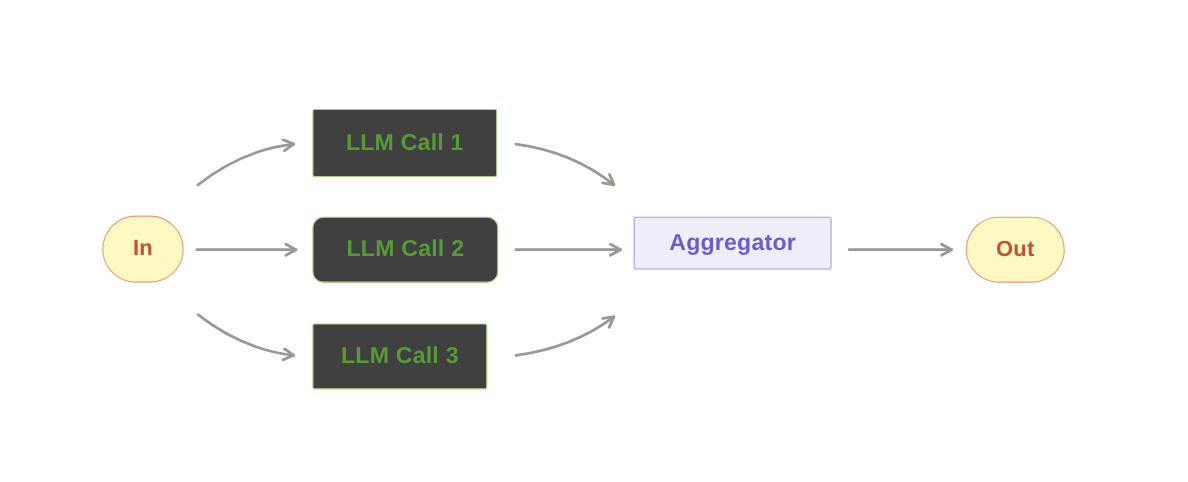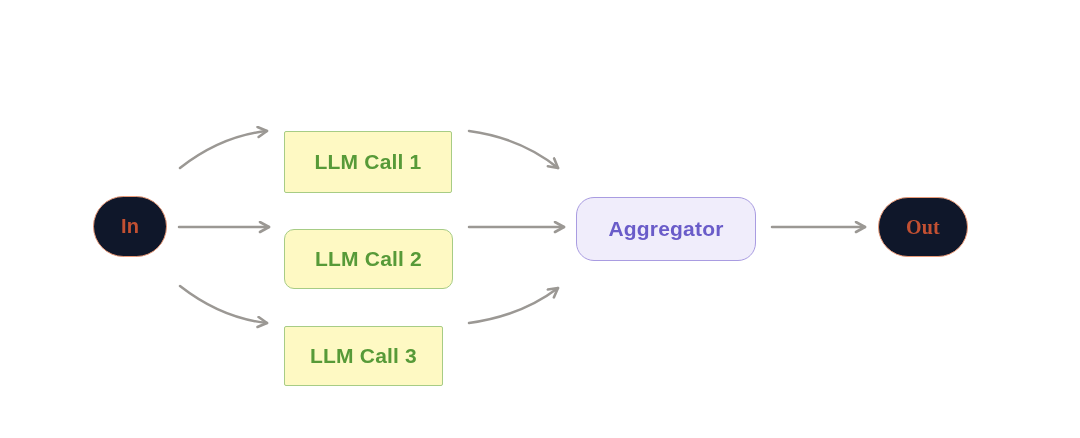--- a/index.html
+++ b/index.html
@@ -26,45 +26,44 @@
     position: absolute;
     display: flex;
     align-items: center;
     justify-content: center;
     box-sizing: border-box;
     font-weight: bold;
     font-size: 21px;
     letter-spacing: 0.2px;
   }
   .node.green {
-    background: #fef9c3;
+    background: #404040;
     border: 1.5px solid #a7cc85;
     color: #579a38;
     border-radius: 2px;
-    margin-top: 32px;
   }
   .node.purple {
     background: #f0edfb;
     border: 1.5px solid #a99ce1;
     color: #6a5cc9;
     border-radius: 2px;
   }
   .node.terminal {
-    background: #0f172a;
+    background: #fef9c3;
     border: 1.5px solid #e99a78;
     color: #c25032;
     border-radius: 31px;
     font-size: 20px;
   }
   #node-in        { left: 93px;  top: 196px; width: 74px;  height: 61px; }
   #node-llm1      { left: 284px; top: 99px;  width: 168px; height: 62px; }
   #node-llm2      { left: 284px; top: 197px; width: 169px; height: 60px; border-radius: 10px; }
   #node-llm3      { left: 284px; top: 294px; width: 159px; height: 60px; }
-  #node-agg       { left: 576px; top: 197px; width: 180px; height: 64px; border-radius: 18px; }
-  #node-out       { left: 878px; top: 197px; width: 90px;  height: 60px; font-family: Liberation Serif, serif; }
+  #node-agg       { left: 576px; top: 197px; width: 180px; height: 48px; }
+  #node-out       { left: 878px; top: 197px; width: 90px;  height: 60px; }
 </style>
 </head>
 <body>
 
 <div class="canvas">
 
   <svg class="edges-svg" viewBox="0 0 1080 438" xmlns="http://www.w3.org/2000/svg">
     <defs>
       <marker id="arrowhead" markerUnits="userSpaceOnUse" markerWidth="16" markerHeight="16" refX="11" refY="6" orient="auto">
         <path d="M 2 1 L 11 6 L 2 11" fill="none" stroke="#9b9894" stroke-width="2.6" stroke-linecap="round" stroke-linejoin="round"></path>

